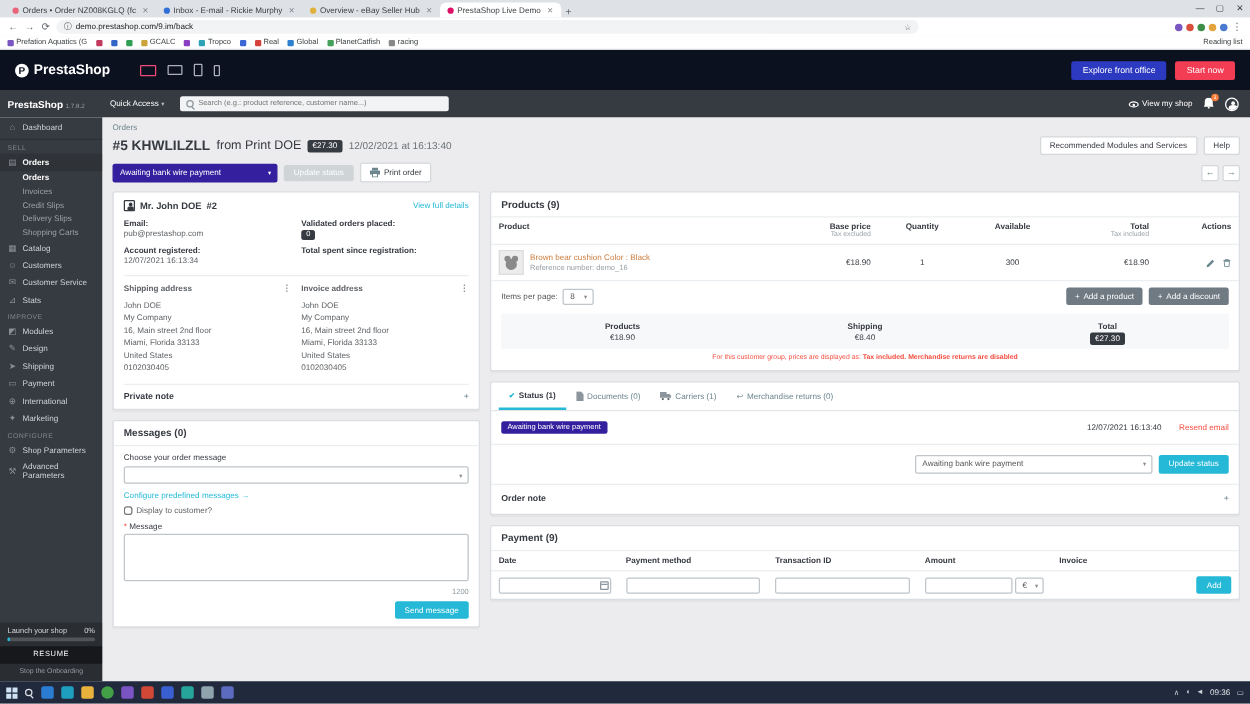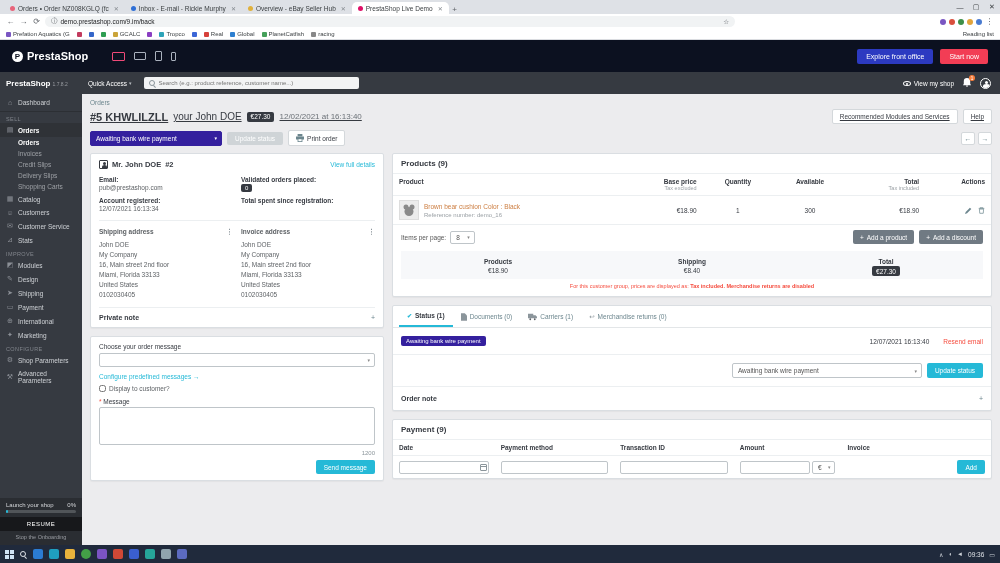--- a/index.html
+++ b/index.html
@@ -78,21 +78,21 @@
   .onboard { margin-top:auto; background:#2a2d32; font-size:6px; color:#d5d7da; }
   .onb-title { display:flex; justify-content:space-between; padding:4px 6px 2px; }
   .onb-bar { height:3px; background:#515559; margin:0 6px 4px; border-radius:2px; position:relative; }
   .onb-fill { position:absolute; left:0; top:0; bottom:0; width:3%; background:#25b9d7; border-radius:2px; }
   .resume { background:#17181b; text-align:center; padding:4px 0; font-size:6px; color:#fff; letter-spacing:.5px; }
   .stoponb { text-align:center; padding:3px 0 5px; color:#9a9da3; font-size:5.5px; }
 
   
   .main { flex:1; background:#ececee; padding:5px 8px; overflow:hidden; }
   .crumb { font-size:6.5px; color:#6c868e; }
-  .titlerow { display:flex; align-items:center; gap:5px; margin:3px 0 6px;text-decoration:underline; }
+  .titlerow { display:flex; align-items:center; gap:5px; margin:3px 0 6px; }
   .h1 { font-size:11px; font-weight:bold; color:#363a41; }
   .h1from { font-size:10px; color:#363a41; }
   .badge-dark { background:#363a41; color:#fff; font-size:6.5px; padding:1.5px 4px; border-radius:2px; }
   .titledate { font-size:8px; color:#6b7177; }
   .titleacts { margin-left:auto; display:flex; gap:5px; }
   .btn-outline { background:#fff; border:1px solid #d4d8db; color:#363a41; font-size:6.5px; padding:3px 7px;
                  border-radius:2px; display:flex; align-items:center; gap:3px; }
   .actionrow { display:flex; gap:5px; margin-bottom:7px; align-items:center; }
   .sel { position:relative; border:1px solid #bfc5c9; border-radius:2px; background:#fff; font-size:6.5px; color:#555;
          display:flex; align-items:center; padding:0 14px 0 5px; height:15px; }
@@ -421,21 +421,21 @@
         <div class="resume">RESUME</div>
         <div class="stoponb">Stop the Onboarding</div>
       </div>
     </aside>
 
     <main class="main">
       <div class="crumb">Orders</div>
 
       <div class="titlerow">
         <span class="h1">#5 KHWLILZLL</span>
-        <span class="h1from">your John DOE</span>
+        <span class="h1from">from Print DOE</span>
         <span class="badge-dark">€27.30</span>
         <span class="titledate">12/02/2021 at 16:13:40</span>
         <div class="titleacts">
           <button class="btn-outline">Recommended Modules and Services</button>
           <button class="btn-outline">Help</button>
         </div>
       </div>
 
       <div class="actionrow">
         <div class="sel purple">
@@ -511,20 +511,21 @@
                 </div>
               </div>
               <div class="privnote">
                 <span>Private note</span>
                 <span class="plus">+</span>
               </div>
             </div>
           </section>
 
           <section class="panel">
+            <div class="ph">Messages (0)</div>
             <div class="pb">
               <div class="mlabel">Choose your order message</div>
               <div class="sel selfull">
                   <span></span>
                 </div>
               <a class="cfg">Configure predefined messages →</a>
               <div class="checkrow">
                 <input type="checkbox" style="">
                 <span>Display to customer?</span>
               </div>

